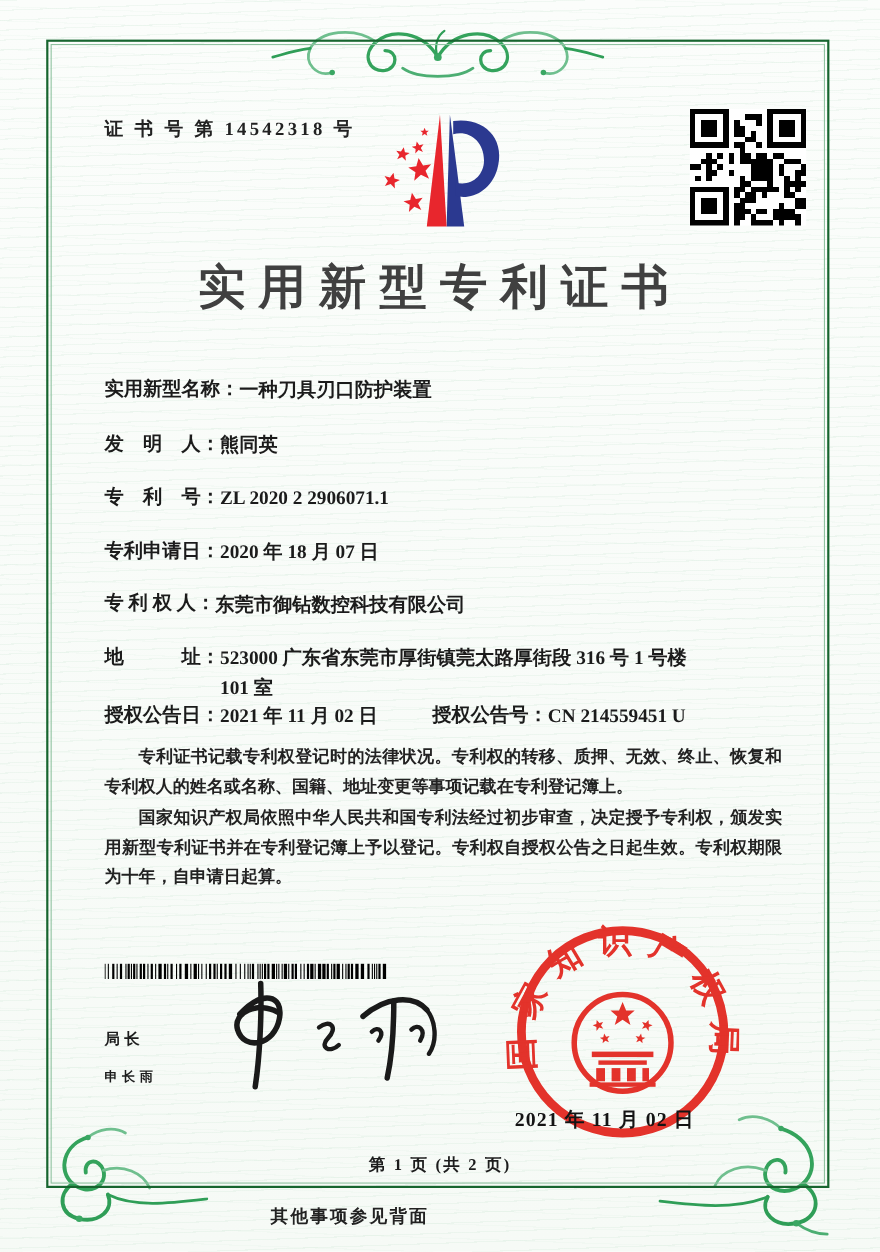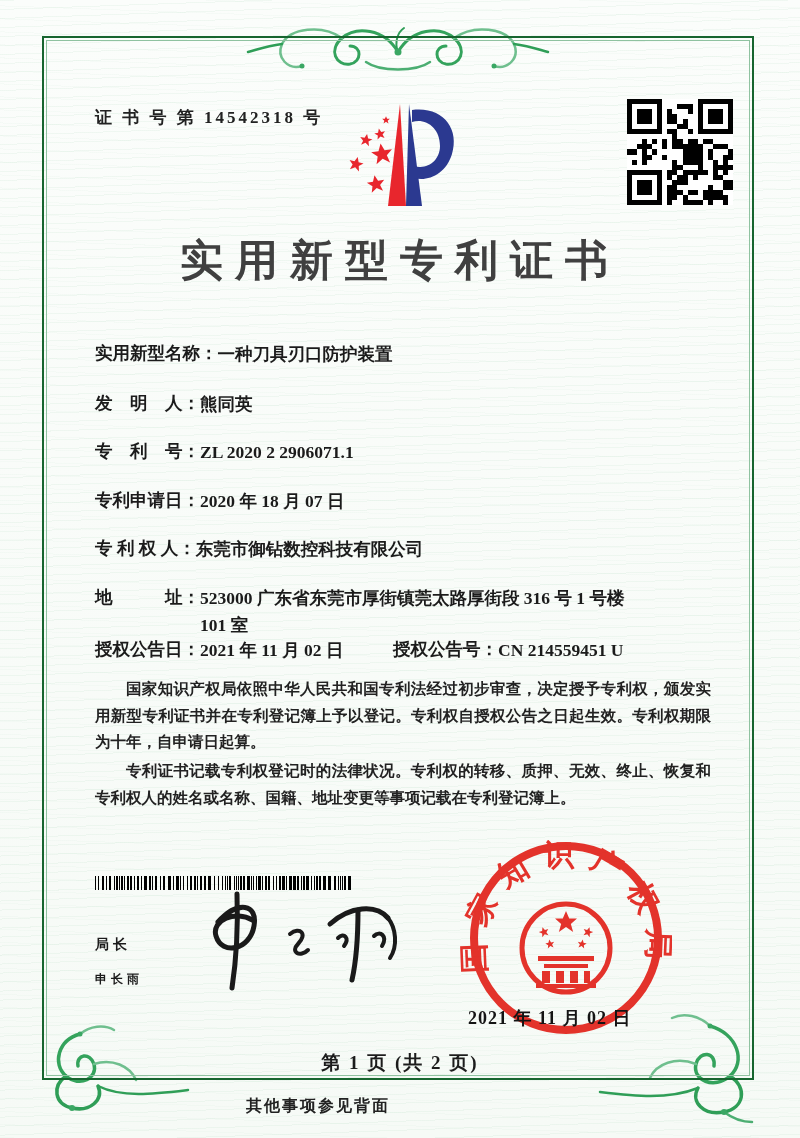--- a/index.html
+++ b/index.html
@@ -54,21 +54,21 @@
   
   .barcode{left:95px;top:876px;width:258px;height:14px;}
   .signer-title{left:95px;top:936px;font-size:14px;font-weight:700;letter-spacing:4px;}
   .signer-name{left:95px;top:971px;font-size:12px;font-weight:700;letter-spacing:4px;}
   .signature{left:192px;top:884px;width:225px;height:120px;}
   .seal{left:460px;top:840px;width:212px;height:202px;opacity:.93;}
   .seal-date{
     left:468px;top:1006px;width:200px;font-size:18px;font-weight:700;
     letter-spacing:1px;color:#141414;white-space:nowrap;
   }
-  .page-num{left:0;top:1050px;width:800px;text-align:center;font-size:19px;font-weight:700;letter-spacing:2px;}
+  .page-num{left:0;top:1050px;width:800px;text-align:center;font-size:15px;font-weight:700;letter-spacing:2px;}
   .back-note{left:0;top:1096px;width:636px;text-align:center;font-size:16px;font-weight:700;letter-spacing:2px;color:#222;}
   .ornament{pointer-events:none;}
   .orn-top{left:246px;top:18px;width:304px;height:62px;}
   .orn-bl{left:38px;top:1020px;width:155px;height:98px;}
   .orn-br{left:598px;top:1008px;width:170px;height:118px;}
 </style>
 </head>
 <body>
 
 <div class="paper-texture"></div>
@@ -310,22 +310,22 @@
   <span class="field-label">地　　　址：</span><span class="field-value">523000 广东省东莞市厚街镇莞太路厚街段 316 号 1 号楼 101 室</span>
 </div>
 <div class="field-row row-7">
   <span class="field-label">授权公告日：</span><span class="field-value">2021 年 11 月 02 日</span>
   <span class="pair2">
     <span class="field-label">授权公告号：</span><span class="field-value">CN 214559451 U</span>
   </span>
 </div>
 
 <div class="abs body-text">
+  <p>专利证书记载专利权登记时的法律状况。专利权的转移、质押、无效、终止、恢复和专利权人的姓名或名称、国籍、地址变更等事项记载在专利登记簿上。</p>
   <p>国家知识产权局依照中华人民共和国专利法经过初步审查，决定授予专利权，颁发实用新型专利证书并在专利登记簿上予以登记。专利权自授权公告之日起生效。专利权期限为十年，自申请日起算。</p>
-  <p>专利证书记载专利权登记时的法律状况。专利权的转移、质押、无效、终止、恢复和专利权人的姓名或名称、国籍、地址变更等事项记载在专利登记簿上。</p>
 </div>
 
 <svg class="abs barcode" id="barcode-svg" viewBox="0 0 258 14" preserveAspectRatio="none">
     <rect x="0" y="0" width="1" height="14" fill="#000"></rect>
     <rect x="3" y="0" width="1" height="14" fill="#000"></rect>
     <rect x="7" y="0" width="2" height="14" fill="#000"></rect>
     <rect x="11" y="0" width="1" height="14" fill="#000"></rect>
     <rect x="14" y="0" width="2" height="14" fill="#000"></rect>
     <rect x="19" y="0" width="1" height="14" fill="#000"></rect>
     <rect x="21" y="0" width="2" height="14" fill="#000"></rect>

